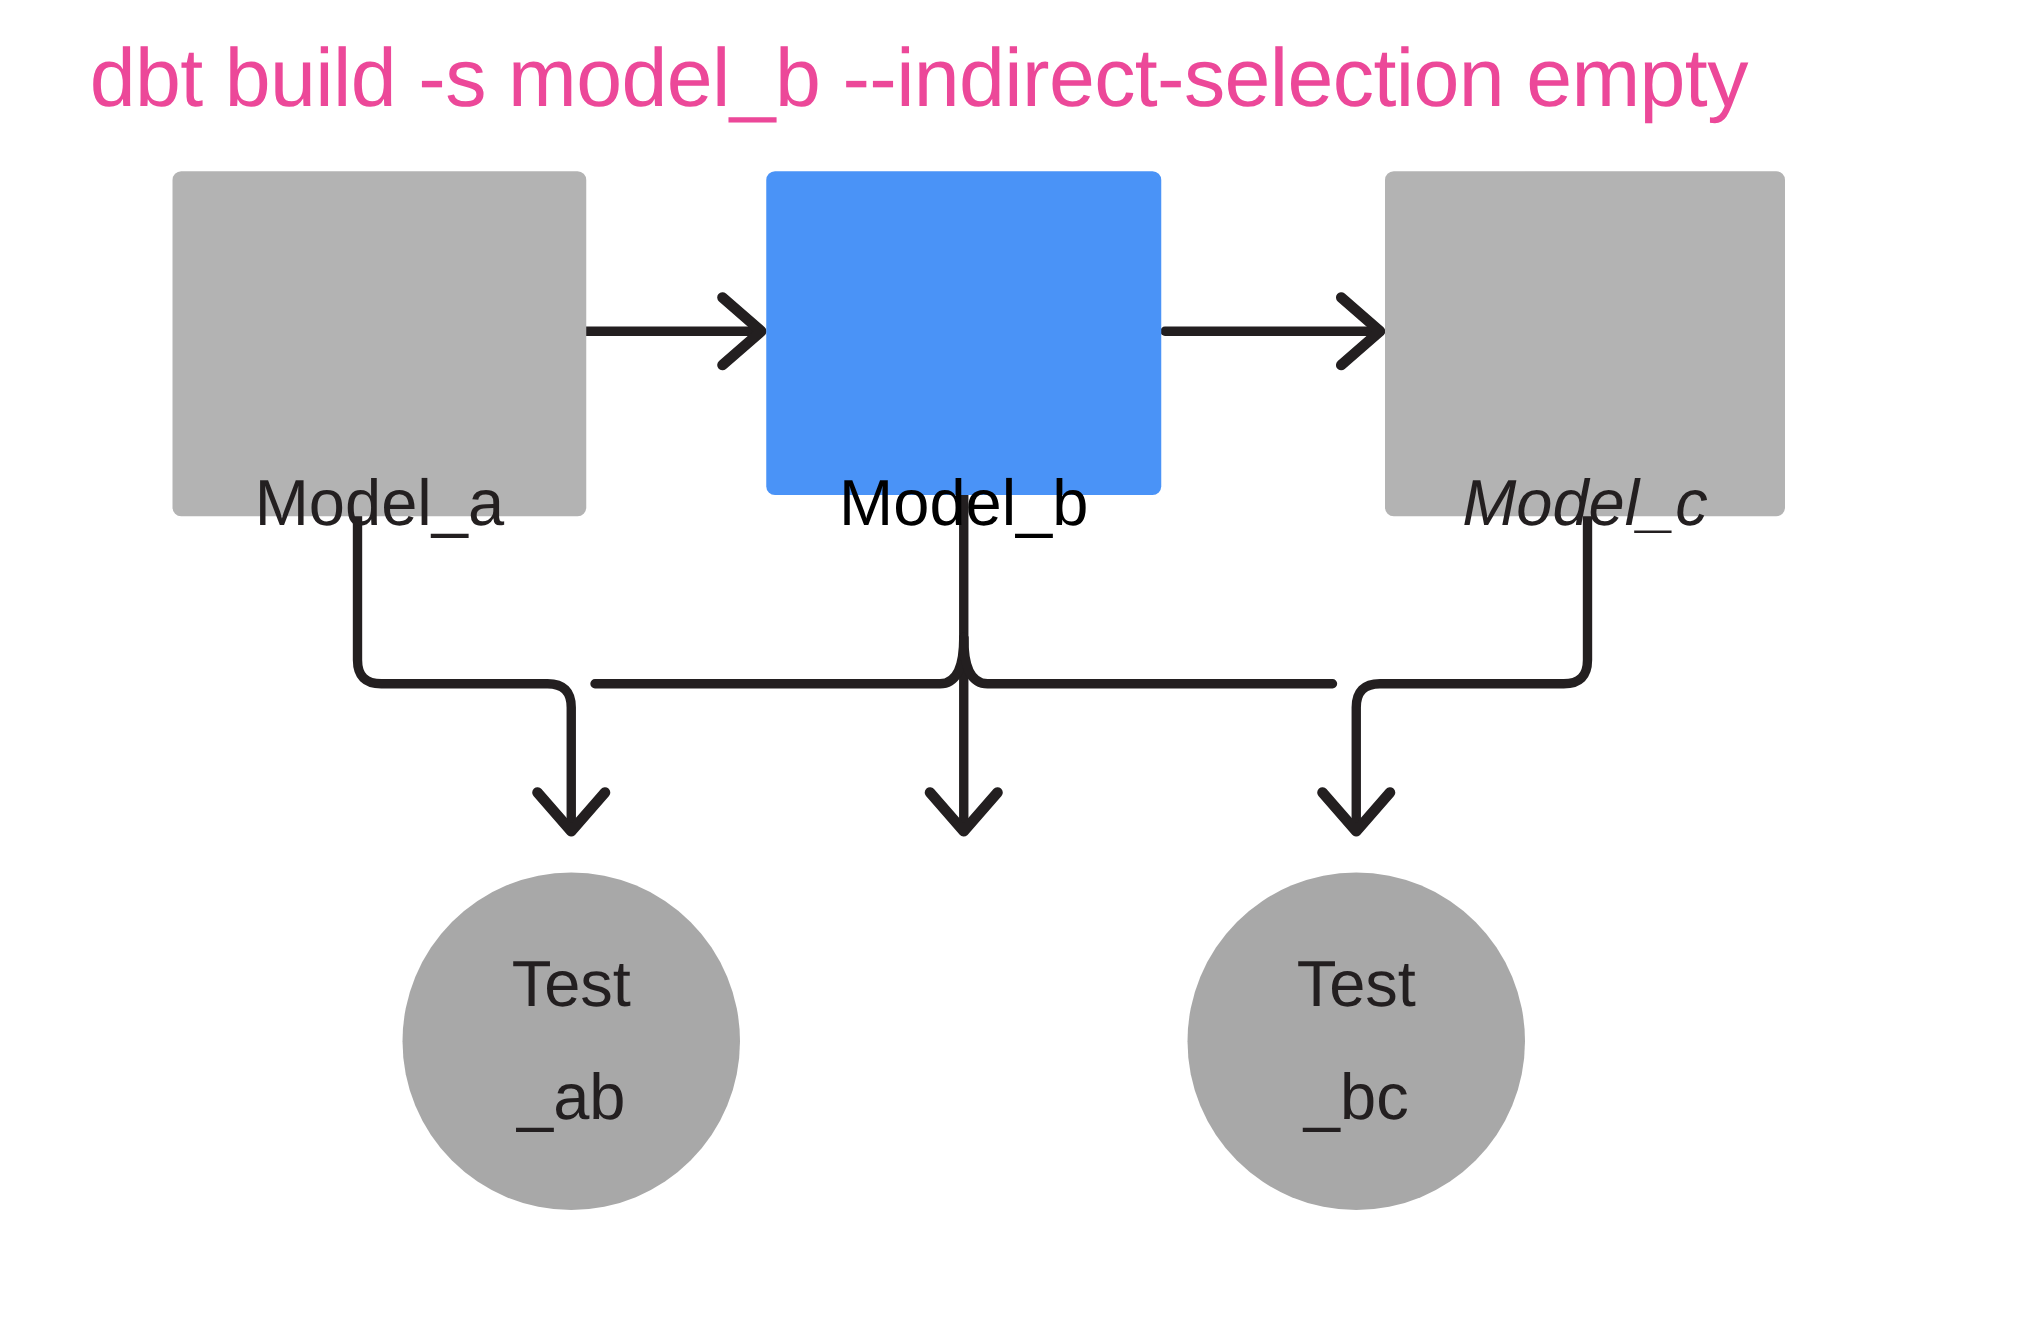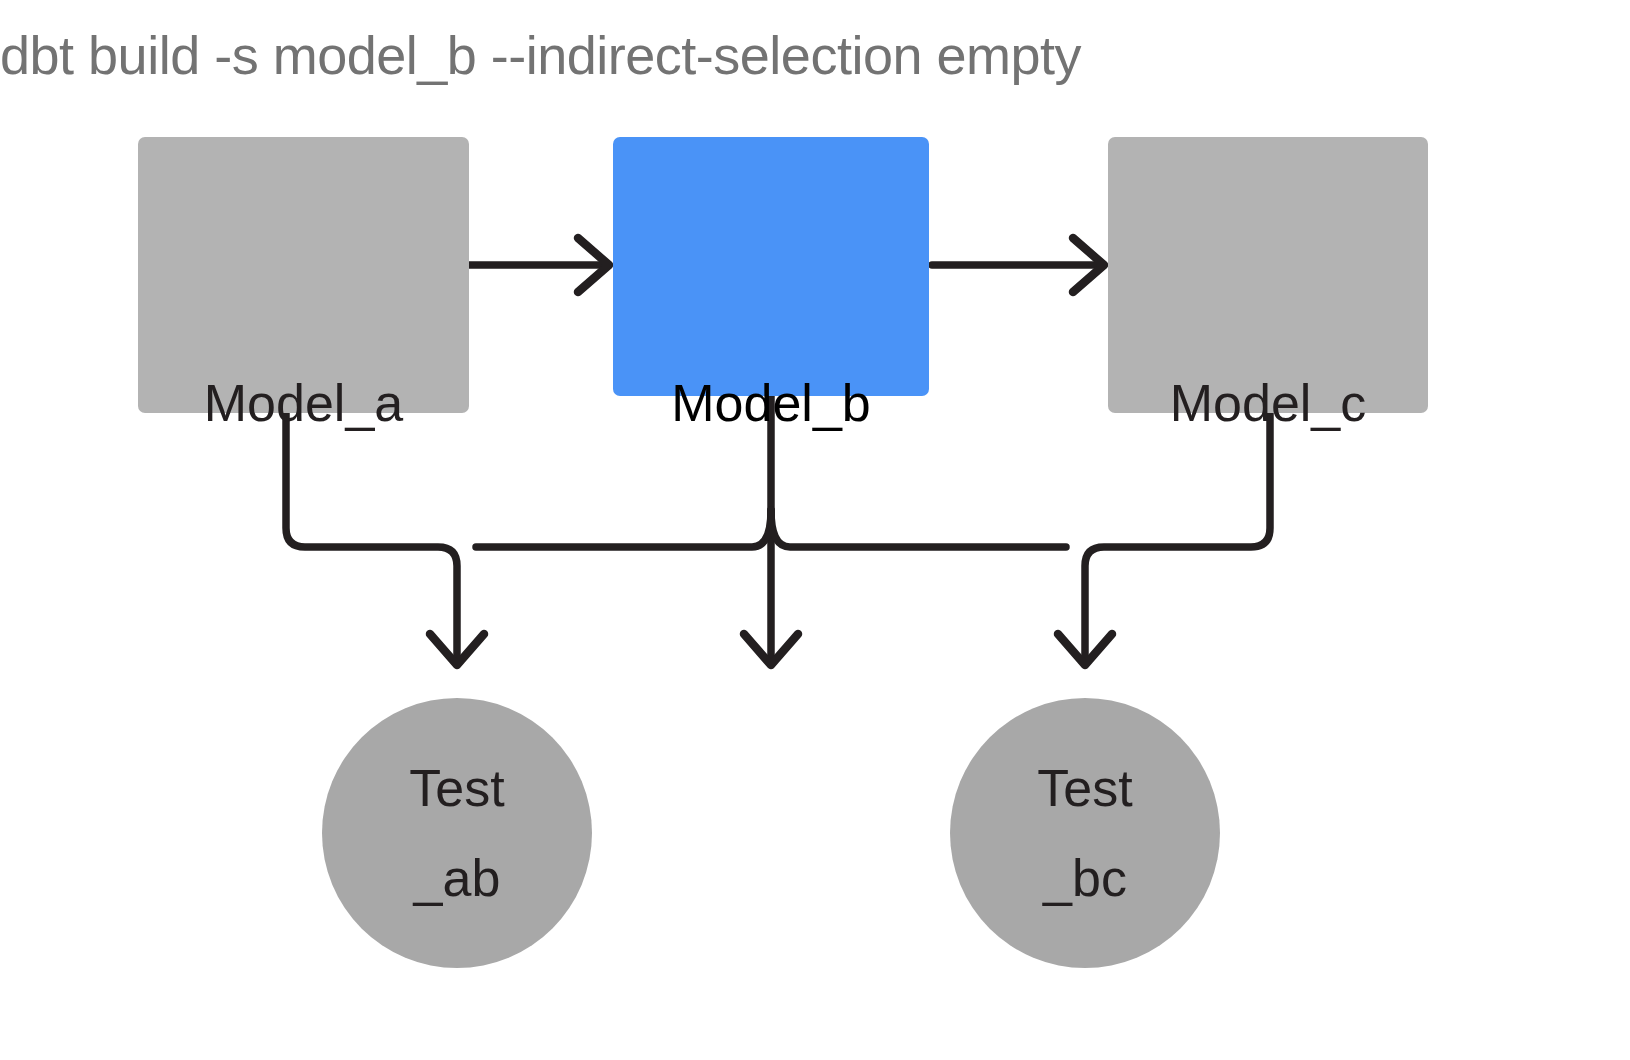--- a/index.html
+++ b/index.html
@@ -19,23 +19,24 @@
     width: 1630px;
     height: 1060px;
     background: #ffffff;
   }
   
   .diagram-title {
     position: absolute;
     left: 0;
     top: 24px;
     width: 1470px;
-    font-size: 54px;
+    text-align: center;
+    font-size: 66px;
     font-weight: 400;
-    color: #737373;
+    color: #ec4899;
     letter-spacing: -0.5px;
     white-space: nowrap;
   }
   
   #edge-layer {
     position: absolute;
     left: 0;
     top: 0;
     width: 1630px;
     height: 1060px;
@@ -62,21 +63,21 @@
   .model-node.is-grey .node-label { color: #231f20; }
   .model-node.is-blue { background: #4a93f7; }
   .model-node.is-blue .node-label { color: #000000; }
 
   #node-model-a { left: 138px; top: 137px; width: 331px; height: 276px; }
   #node-model-b { left: 613px; top: 137px; width: 316px; height: 259px; }
   #node-model-c { left: 1108px; top: 137px; width: 320px; height: 276px; }
 
   #node-model-a .node-label { top: 240px; }
   #node-model-b .node-label { top: 240px; }
-  #node-model-c .node-label { top: 240px; }
+  #node-model-c .node-label { top: 240px; font-style: italic; }
 
   
   .test-node {
     position: absolute;
     border-radius: 50%;
     background: #a8a8a8;
     display: flex;
     flex-direction: column;
     align-items: center;
     justify-content: center;

